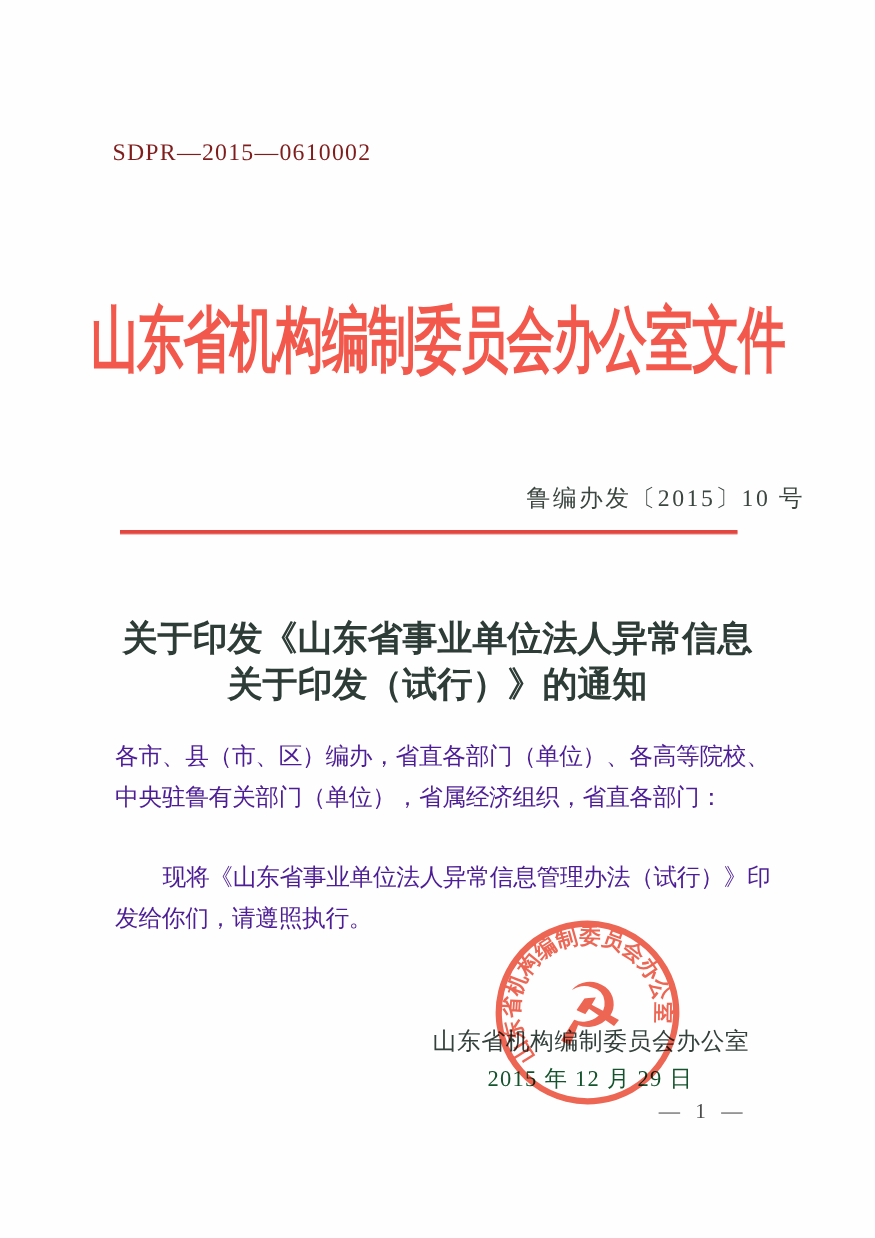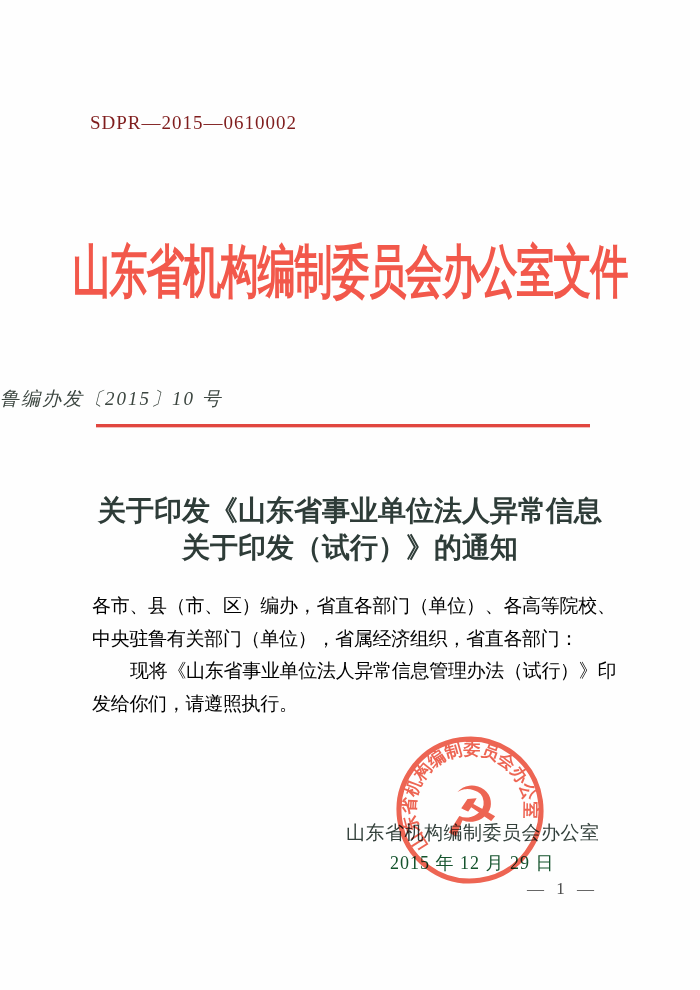--- a/index.html
+++ b/index.html
@@ -35,25 +35,24 @@
     color: #f2584b;
     transform: scaleY(1.5);
     transform-origin: 50% 0;
     white-space: nowrap;
   }
   .issue-number {
     position: absolute;
     left: 0;
     top: 386px;
     width: 644px;
-    text-align: left;
+    text-align: right;
     font-size: 19px;
     letter-spacing: 2px;
     color: #3c4640;
-    font-style: italic;
   }
   .red-rule {
     position: absolute;
     left: 96px;
     top: 424px;
     width: 494px;
     height: 3px;
     background: #e1463f;
     box-shadow: 0 1px 0 rgba(225,70,63,0.35);
   }
@@ -70,25 +69,25 @@
     color: #2e3c38;
   }
   .body-text {
     position: absolute;
     left: 92px;
     top: 590px;
     width: 524px;
     font-size: 19px;
     line-height: 32.5px;
     letter-spacing: -0.3px;
-    color: #000000;
+    color: #4c1d95;
     text-align: justify;
   }
   .body-line { white-space: nowrap; }
-  .indent { padding-left: 38px; }
+  .indent { padding-left: 38px; margin-top: 32px; }
   .signature {
     position: absolute;
     left: 346px;
     top: 820px;
     font-size: 19px;
     letter-spacing: 0.5px;
     color: #33403b;
     white-space: nowrap;
     z-index: 1;
   }

